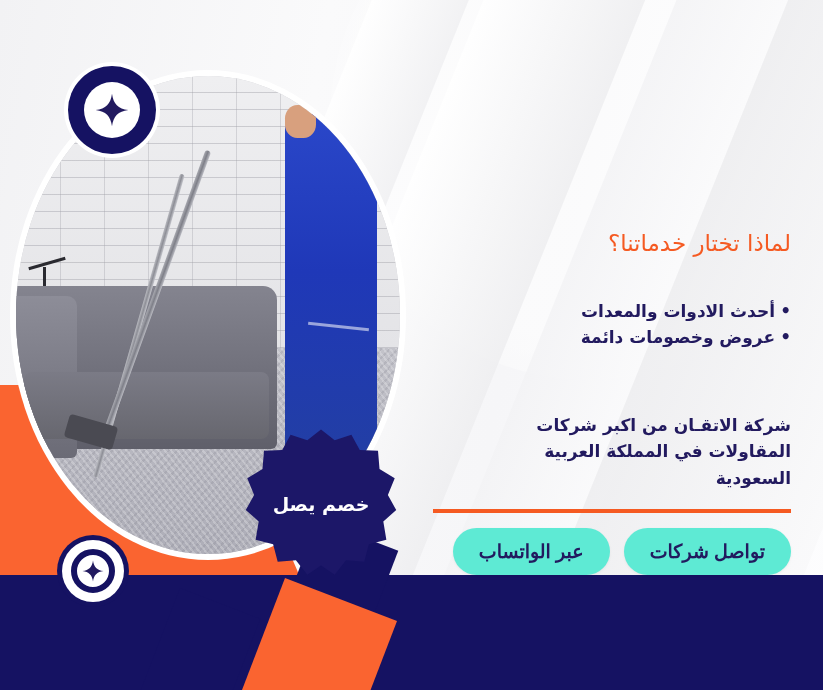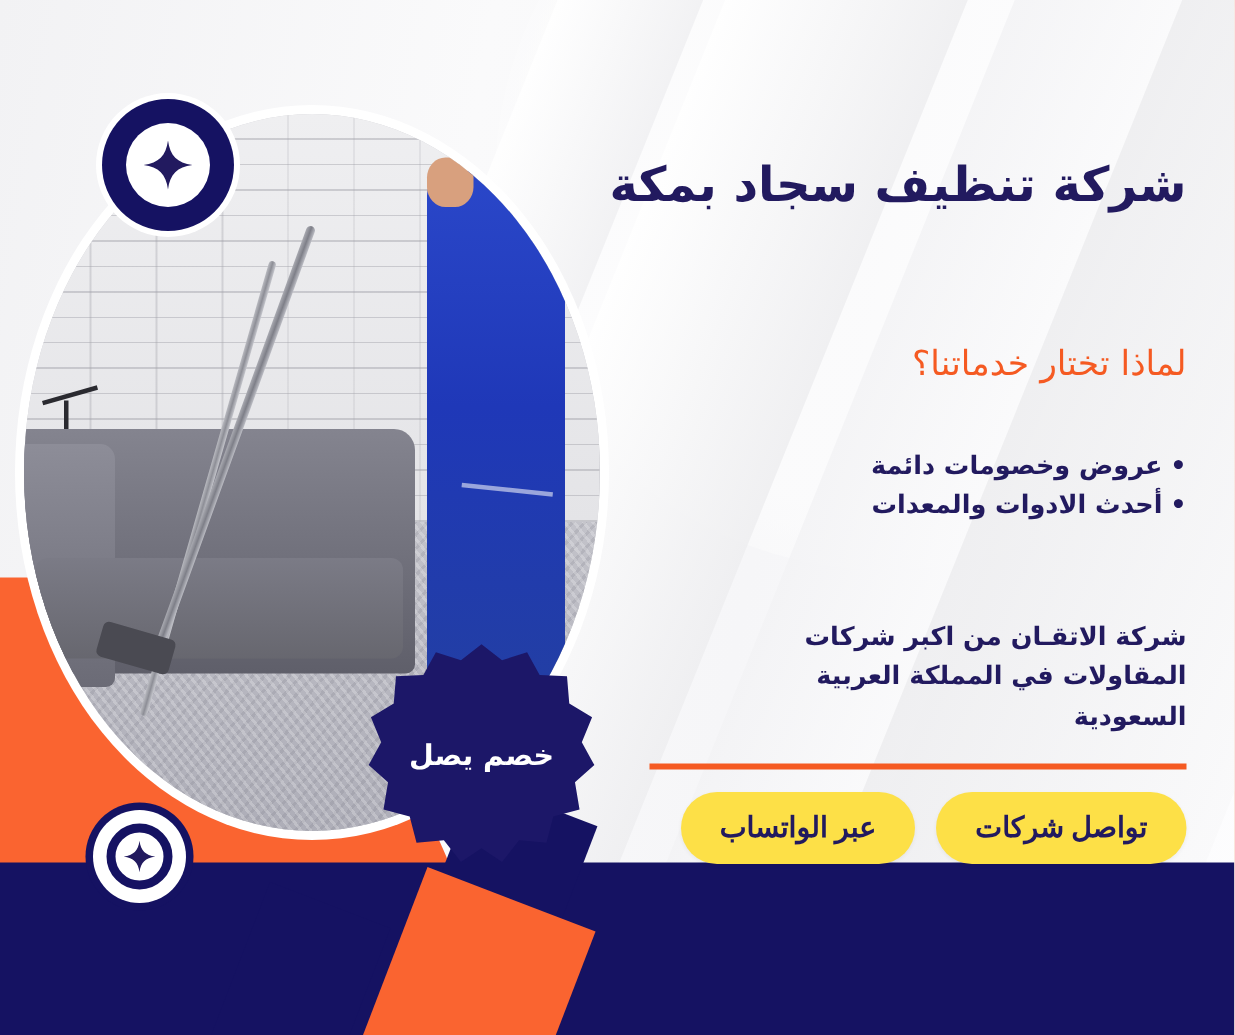--- a/index.html
+++ b/index.html
@@ -298,28 +298,28 @@
   .rule {
     position:absolute; right:0; top:509px;
     width:358px; height:4px;
     background:var(--orange-text,#f55a22);
   }
   .btn-row {
     position:absolute; right:0; top:528px;
     display:flex; gap:14px; flex-direction:row;
   }
   .btn {
-    background:#fde047;
+    background:#5eead4;
     color:var(--title,#221a5f);
     font-size:19px; font-weight:700;
     border:none; border-radius:26px;
     padding:12px 26px;
     white-space:nowrap;
     cursor:pointer;
-    font-family:Liberation Serif, serif;
+    font-family:Liberation Sans, sans-serif;
     box-shadow:0 1px 3px rgba(0,0,0,.06);
   }
 </style>
 </head>
 <body>
 
 <div class="banner" style="--navy:#151262; --orange:#fa6430; --title:#221a5f; --orange-text:#f55a22;">
 
   <div class="bg-base"></div>
   <div class="bg-arc"></div>
@@ -381,27 +381,26 @@
         L82 193 L67 174 L43 176 L37 153 L14 147 L18 123 L1 108 L12 88
         L3 66 L23 54 L25 30 L49 29 L60 9 L82 16 Z"></path>
     </svg>
     <div class="badge-text">
       <span>خصم يصل</span>
     </div>
   </div>
 
   <div class="content">
 
-    <h1 class="title">شركة تنظيف سجاد بمكة</h1>
 
     <h2 class="subtitle">لماذا تختار خدماتنا؟</h2>
 
     <ul class="bullets">
+      <li>أحدث الادوات والمعدات</li>
       <li>عروض وخصومات دائمة</li>
-      <li>أحدث الادوات والمعدات</li>
     </ul>
 
     <p class="paragraph">شركة الاتقـان من اكبر شركات المقاولات في المملكة العربية السعودية</p>
 
     <div class="rule"></div>
 
     <div class="btn-row">
       <button class="btn">تواصل شركات</button>
       <button class="btn">عبر الواتساب</button>
     </div>

